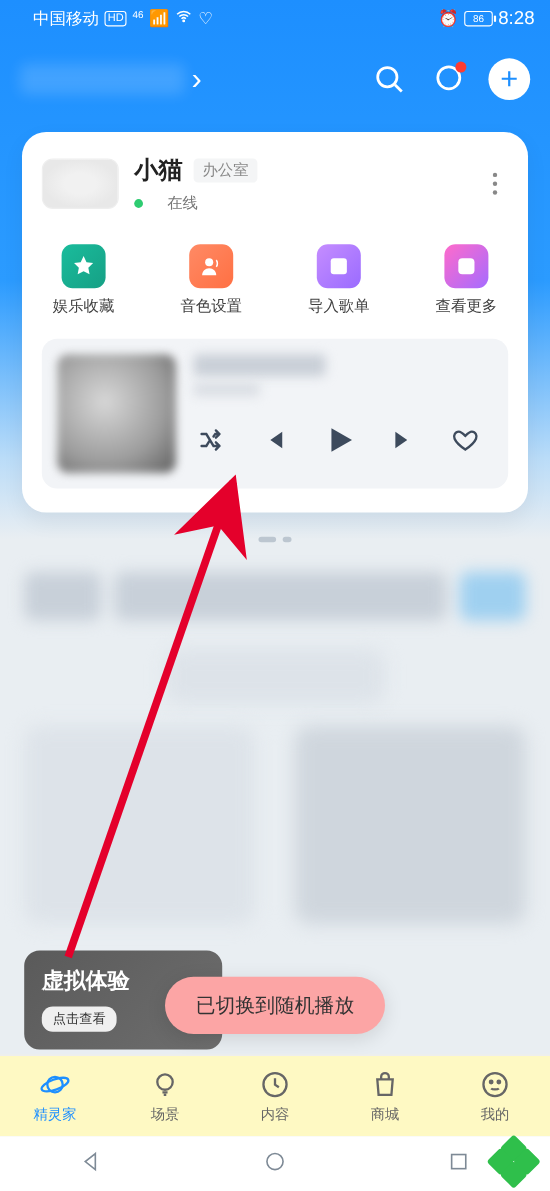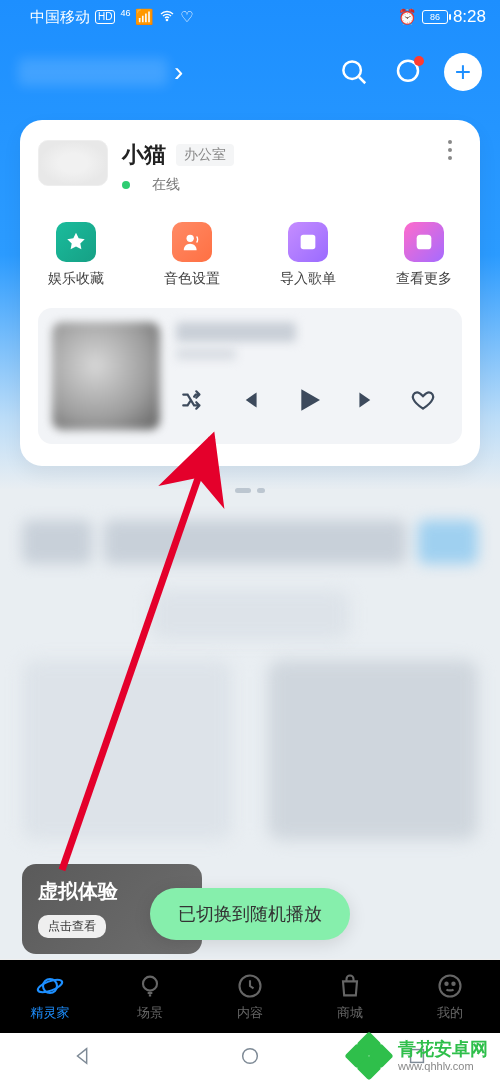--- a/index.html
+++ b/index.html
@@ -28,21 +28,21 @@
   .app-header .chev { margin-left:6px; font-size:28px; font-weight:300; }
   .app-header .sp { flex:1; }
   .hdr-icon { width:36px; height:36px; display:flex; align-items:center; justify-content:center; margin-left:18px; position:relative;}
   .hdr-icon svg { width:30px; height:30px; stroke:#fff; fill:none; stroke-width:2;}
   .badge-dot { position:absolute; top:2px; right:2px; width:10px; height:10px; background:#ff3b30; border-radius:50%; }
   .plus-btn { width:38px; height:38px; border-radius:50%; background:#fff; display:flex; align-items:center; justify-content:center; margin-left:18px;}
   .plus-btn span{ color:#1d8fff; font-size:28px; line-height:1; font-weight:400;}
 
   
   .card { position:absolute; top:120px; left:20px; right:20px; background:#fff; border-radius:22px; padding:20px 18px 22px 18px; box-shadow:0 8px 20px rgba(0,0,0,0.06);}
-  .dev-row { display:flex; gap:14px; }
+  .dev-row { display:flex; align-items:center; gap:14px; }
   .dev-img { width:70px; height:46px; border-radius:10px; background:radial-gradient(ellipse at center,#f1f1f1 30%,#e8e8e8 70%); border:1px solid #eee;}
   .dev-info .name-row{ display:flex; align-items:center; gap:10px;}
   .dev-name { font-size:22px; font-weight:600; color:#222;}
   .dev-room { font-size:14px; color:#888; background:#f4f5f6; padding:2px 8px; border-radius:4px;}
   .dev-status { display:flex; align-items:center; gap:22px; margin-top:6px; color:#777; font-size:14px;}
   .dot-online{width:8px;height:8px;background:#2ecc71;border-radius:50%;}
   .more-dots{ margin-left:auto; width:24px; display:flex; flex-direction:column; gap:4px; align-items:center;}
   .more-dots span{width:4px;height:4px;background:#888;border-radius:50%;}
 
   
@@ -76,24 +76,24 @@
   .blur-row1{position:absolute;top:520px;left:22px;right:22px;height:44px;display:flex;gap:12px;filter:blur(7px);}
   .blur-row1 .b{background:#c8d0d9;border-radius:8px;}
   .blur-sec{position:absolute;left:22px;right:22px;background:#dde3e9;border-radius:14px;filter:blur(8px);}
 
   
   .virt{position:absolute;top:864px;left:22px;width:180px;h:0;padding:14px 16px 16px 16px;background:linear-gradient(135deg,#5a5a5a,#6e6e6e);border-radius:14px;color:#fff;}
   .virt .t{font-size:20px;font-weight:600;}
   .virt .b{margin-top:10px;display:inline-block;background:rgba(255,255,255,0.9);color:#333;font-size:12px;padding:3px 10px;border-radius:10px;}
 
   
-  .toast{position:absolute;top:888px;left:50%;transform:translateX(-50%);background:#86efac;border-radius:28px;padding:14px 28px;font-size:18px;color:#333;box-shadow:0 4px 18px rgba(0,0,0,0.12);white-space:nowrap;}
-
-  
-  .tabbar{position:absolute;bottom:50px;left:0;right:0;height:74px;background:#000000;display:flex;border-top:1px solid #eee;}
+  .toast{position:absolute;top:888px;left:50%;transform:translateX(-50%);background:#fca5a5;border-radius:28px;padding:14px 28px;font-size:18px;color:#333;box-shadow:0 4px 18px rgba(0,0,0,0.12);white-space:nowrap;}
+
+  
+  .tabbar{position:absolute;bottom:50px;left:0;right:0;height:74px;background:#fef9c3;display:flex;border-top:1px solid #eee;}
   .tab{flex:1;display:flex;flex-direction:column;align-items:center;justify-content:center;gap:4px;color:#666;font-size:13px;}
   .tab.active{color:#1d8fff;}
   .tab svg{width:28px;height:28px;fill:none;stroke:currentColor;stroke-width:1.8;}
 
   
   .sysnav{position:absolute;bottom:0;left:0;right:0;height:50px;background:#fff;display:flex;align-items:center;justify-content:space-around;}
   .sysnav svg{width:22px;height:22px;fill:none;stroke:#7e8a96;stroke-width:1.6;}
 
   
   .arrow{position:absolute;pointer-events:none;z-index:40;}
@@ -327,17 +327,13 @@
       </svg></div>
 </div>
 
 <div class="wm">
   <div class="wm-logo">
     <div class="petal" style="top:0;left:12px;transform:rotate(45deg)"></div>
     <div class="petal" style="top:12px;left:0;transform:rotate(45deg)"></div>
     <div class="petal" style="top:12px;left:24px;transform:rotate(45deg)"></div>
     <div class="petal" style="top:24px;left:12px;transform:rotate(45deg)"></div>
   </div>
-  <div class="wm-text">
-    <span class="a">青花安卓网</span>
-    <span class="b">www.qhhlv.com</span>
-  </div>
 </div>
 
 </body></html>

